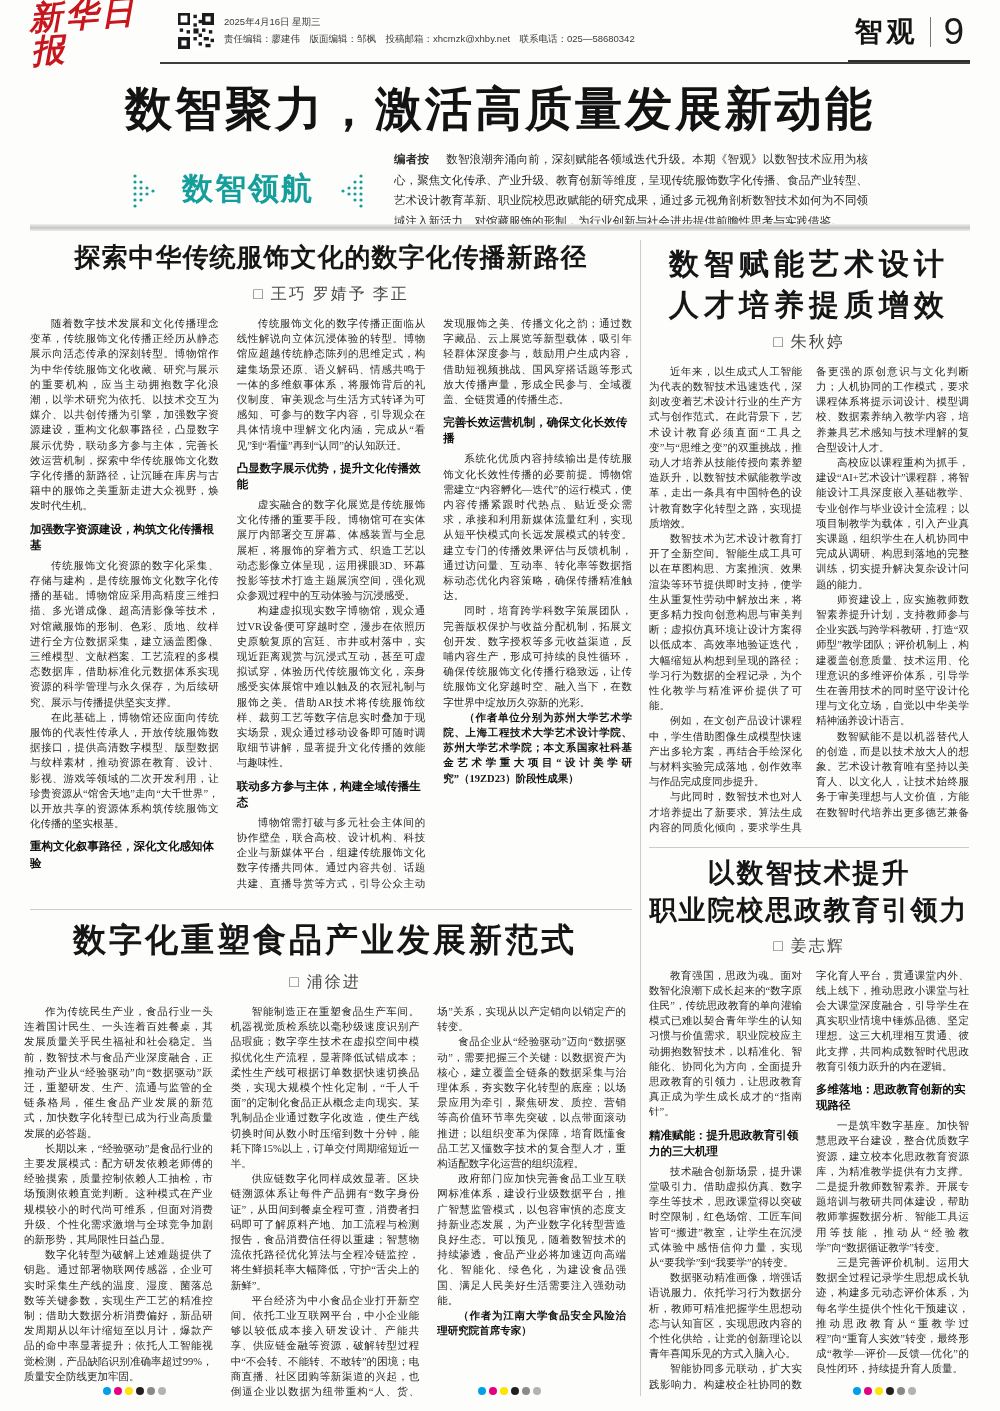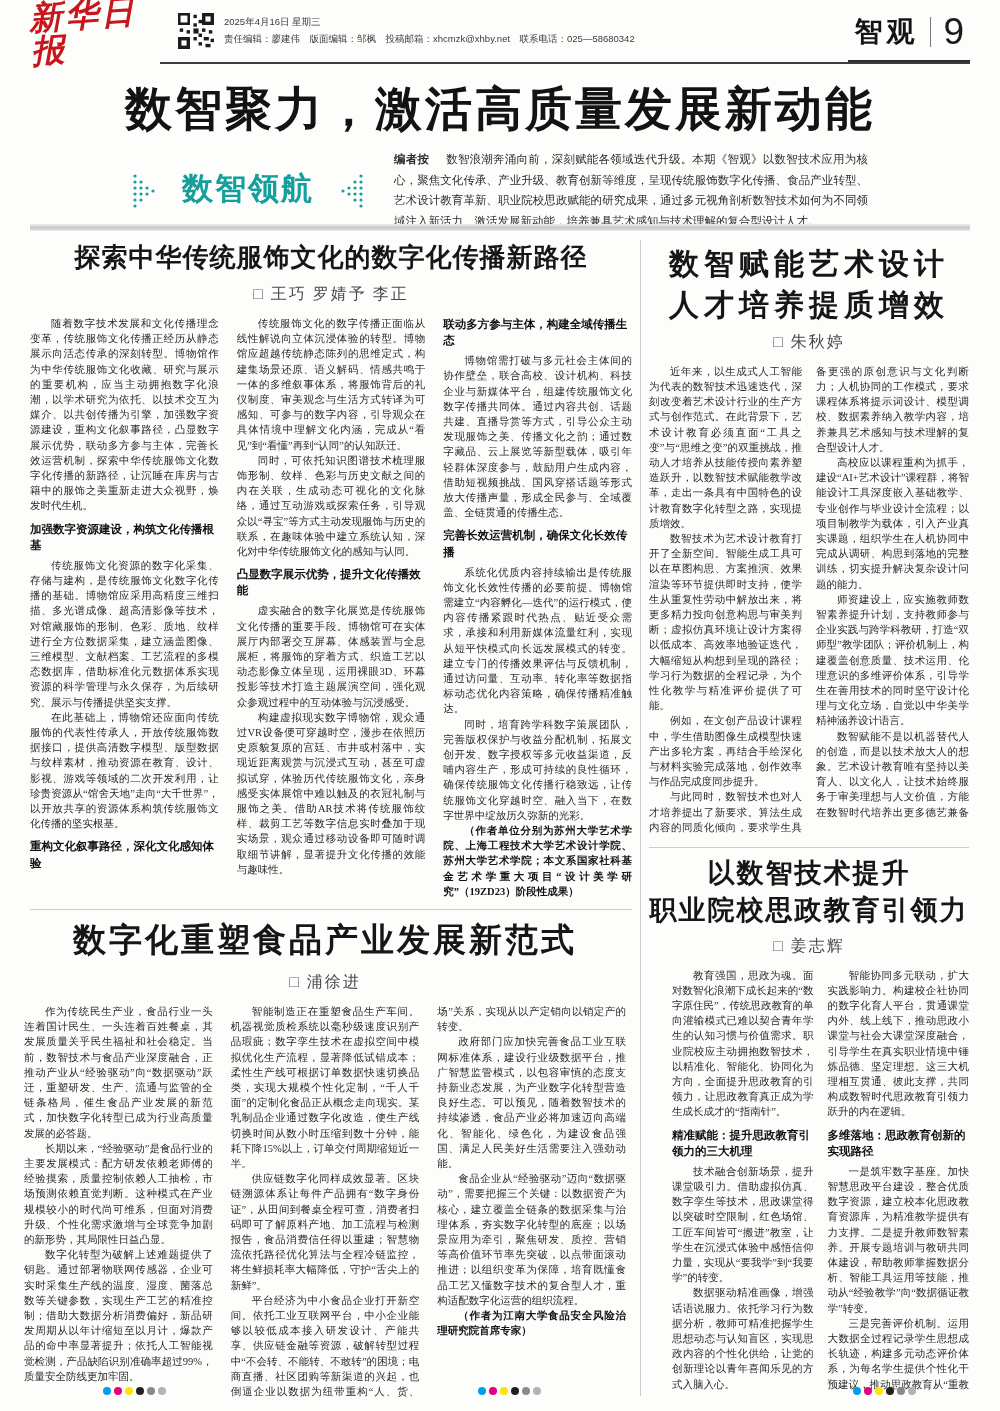--- a/index.html
+++ b/index.html
@@ -46,21 +46,21 @@
   .art4 h2 { font-size:27px; letter-spacing:2px; margin-bottom:6px; }
   .art2 h2 span, .art4 h2 span { display:block; }
   .byline { text-align:center; font-size:16px; color:#4a4a4a; letter-spacing:2px; margin-bottom:11px; }
   .bmark { color:#666; }
   .body { overflow:hidden; column-fill:auto; }
   .cols3 { column-count:3; column-gap:18px; }
   .cols2 { column-count:2; column-gap:14px; }
   .art1 .body { height:588px; }
   .art2 .body { height:478px; }
   .art3 .body { height:398px; }
-  .art4 .body { height:436px;margin-left:23px; }
+  .art4 .body { height:436px; }
   .body p { font-size:10.5px; line-height:15.2px; text-align:justify; text-indent:2em; color:#282828; }
   .body h3 { font-size:11.5px; line-height:1.4; font-weight:900; color:#101010; margin:7px 0 5px;
              font-family:"Liberation Sans",sans-serif; }
   .body p.note { font-weight:700; color:#141414; }
 
   
   .vdiv  { position:absolute; left:640px; top:240px; width:1px; height:1156px; background:#cccccc; }
   .hdiv1 { position:absolute; left:30px; top:909px; width:602px; height:1px; background:#cccccc; }
   .hdiv2 { position:absolute; left:649px; top:847px; width:320px; height:1px; background:#cccccc; }
 
@@ -151,39 +151,38 @@
           <circle cx="23" cy="8" r="1.6"></circle>
             <circle cx="23" cy="14" r="1.6"></circle>
             <circle cx="23" cy="20" r="1.6"></circle>
             <circle cx="23" cy="26" r="1.6"></circle>
             <circle cx="23" cy="32" r="1.6"></circle>
             <circle cx="23" cy="38" r="1.6"></circle>
         </g>
       </svg>
     </div>
     <p class="ednote">
-      <b class="ednote-label">编者按</b><span>数智浪潮奔涌向前，深刻赋能各领域迭代升级。本期《智观》以数智技术应用为核心，聚焦文化传承、产业升级、教育创新等维度，呈现传统服饰数字化传播、食品产业转型、艺术设计教育革新、职业院校思政赋能的研究成果，通过多元视角剖析数智技术如何为不同领域注入新活力、激活发展新动能，培养兼具艺术感知与技术理解的复合型设计人才。</span>
+      <b class="ednote-label">编者按</b><span>数智浪潮奔涌向前，深刻赋能各领域迭代升级。本期《智观》以数智技术应用为核心，聚焦文化传承、产业升级、教育创新等维度，呈现传统服饰数字化传播、食品产业转型、艺术设计教育革新、职业院校思政赋能的研究成果，通过多元视角剖析数智技术如何为不同领域注入新活力、对馆藏服饰的形制，为行业创新与社会进步提供前瞻性思考与实践借鉴。</span>
     </p>
   </div>
   <div class="gray-band"></div>
 
   <section class="article art1">
     <h2><span>探索中华传统服饰文化的数字化传播新路径</span></h2>
     <div class="byline">
       <span class="bmark">□</span>
       <span>王巧 罗婧予 李正</span>
     </div>
     <div class="body cols3">
         <p>随着数字技术发展和文化传播理念变革，传统服饰文化传播正经历从静态展示向活态传承的深刻转型。博物馆作为中华传统服饰文化收藏、研究与展示的重要机构，应当主动拥抱数字化浪潮，以学术研究为依托、以技术交互为媒介、以共创传播为引擎，加强数字资源建设，重构文化叙事路径，凸显数字展示优势，联动多方参与主体，完善长效运营机制，探索中华传统服饰文化数字化传播的新路径，让沉睡在库房与古籍中的服饰之美重新走进大众视野，焕发时代生机。</p>
         <h3>加强数字资源建设，构筑文化传播根基</h3>
         <p>传统服饰文化资源的数字化采集、存储与建构，是传统服饰文化数字化传播的基础。博物馆应采用高精度三维扫描、多光谱成像、超高清影像等技术，对馆藏服饰的形制、色彩、质地、纹样进行全方位数据采集，建立涵盖图像、三维模型、文献档案、工艺流程的多模态数据库，借助标准化元数据体系实现资源的科学管理与永久保存，为后续研究、展示与传播提供坚实支撑。</p>
         <p>在此基础上，博物馆还应面向传统服饰的代表性传承人，开放传统服饰数据接口，提供高清数字模型、版型数据与纹样素材，推动资源在教育、设计、影视、游戏等领域的二次开发利用，让珍贵资源从“馆舍天地”走向“大千世界”，以开放共享的资源体系构筑传统服饰文化传播的坚实根基。</p>
         <h3>重构文化叙事路径，深化文化感知体验</h3>
         <p>传统服饰文化的数字传播正面临从线性解说向立体沉浸体验的转型。博物馆应超越传统静态陈列的思维定式，构建集场景还原、语义解码、情感共鸣于一体的多维叙事体系，将服饰背后的礼仪制度、审美观念与生活方式转译为可感知、可参与的数字内容，引导观众在具体情境中理解文化内涵，完成从“看见”到“看懂”再到“认同”的认知跃迁。</p>
-        <p>同时，可依托知识图谱技术梳理服饰形制、纹样、色彩与历史文献之间的内在关联，生成动态可视化的文化脉络，通过互动游戏或探索任务，引导观众以“寻宝”等方式主动发现服饰与历史的联系，在趣味体验中建立系统认知，深化对中华传统服饰文化的感知与认同。</p>
         <h3>凸显数字展示优势，提升文化传播效能</h3>
         <p>虚实融合的数字化展览是传统服饰文化传播的重要手段。博物馆可在实体展厅内部署交互屏幕、体感装置与全息展柜，将服饰的穿着方式、织造工艺以动态影像立体呈现，运用裸眼3D、环幕投影等技术打造主题展演空间，强化观众参观过程中的互动体验与沉浸感受。</p>
         <p>构建虚拟现实数字博物馆，观众通过VR设备便可穿越时空，漫步在依照历史原貌复原的宫廷、市井或村落中，实现近距离观赏与沉浸式互动，甚至可虚拟试穿，体验历代传统服饰文化，亲身感受实体展馆中难以触及的衣冠礼制与服饰之美。借助AR技术将传统服饰纹样、裁剪工艺等数字信息实时叠加于现实场景，观众通过移动设备即可随时调取细节讲解，显著提升文化传播的效能与趣味性。</p>
         <h3>联动多方参与主体，构建全域传播生态</h3>
         <p>博物馆需打破与多元社会主体间的协作壁垒，联合高校、设计机构、科技企业与新媒体平台，组建传统服饰文化数字传播共同体。通过内容共创、话题共建、直播导赏等方式，引导公众主动发现服饰之美、传播文化之韵；通过数字藏品、云上展览等新型载体，吸引年轻群体深度参与，鼓励用户生成内容，借助短视频挑战、国风穿搭话题等形式放大传播声量，形成全民参与、全域覆盖、全链贯通的传播生态。</p>
         <h3>完善长效运营机制，确保文化长效传播</h3>
         <p>系统化优质内容持续输出是传统服饰文化长效性传播的必要前提。博物馆需建立“内容孵化—迭代”的运行模式，使内容传播紧跟时代热点、贴近受众需求，承接和利用新媒体流量红利，实现从短平快模式向长远发展模式的转变。建立专门的传播效果评估与反馈机制，通过访问量、互动率、转化率等数据指标动态优化内容策略，确保传播精准触达。</p>
         <p>同时，培育跨学科数字策展团队，完善版权保护与收益分配机制，拓展文创开发、数字授权等多元收益渠道，反哺内容生产，形成可持续的良性循环，确保传统服饰文化传播行稳致远，让传统服饰文化穿越时空、融入当下，在数字世界中绽放历久弥新的光彩。</p>
         <p class="note">（作者单位分别为苏州大学艺术学院、上海工程技术大学艺术设计学院、苏州大学艺术学院；本文系国家社科基金艺术学重大项目“设计美学研究”（19ZD23）阶段性成果）</p>
       </div>
@@ -215,22 +214,22 @@
       <span class="bmark">□</span>
       <span>浦徐进</span>
     </div>
     <div class="body cols3">
         <p>作为传统民生产业，食品行业一头连着国计民生、一头连着百姓餐桌，其发展质量关乎民生福祉和社会稳定。当前，数智技术与食品产业深度融合，正推动产业从“经验驱动”向“数据驱动”跃迁，重塑研发、生产、流通与监管的全链条格局，催生食品产业发展的新范式，加快数字化转型已成为行业高质量发展的必答题。</p>
         <p>长期以来，“经验驱动”是食品行业的主要发展模式：配方研发依赖老师傅的经验摸索，质量控制依赖人工抽检，市场预测依赖直觉判断。这种模式在产业规模较小的时代尚可维系，但面对消费升级、个性化需求激增与全球竞争加剧的新形势，其局限性日益凸显。</p>
         <p>数字化转型为破解上述难题提供了钥匙。通过部署物联网传感器，企业可实时采集生产线的温度、湿度、菌落总数等关键参数，实现生产工艺的精准控制；借助大数据分析消费偏好，新品研发周期从以年计缩短至以月计，爆款产品的命中率显著提升；依托人工智能视觉检测，产品缺陷识别准确率超过99%，质量安全防线更加牢固。</p>
         <p>智能制造正在重塑食品生产车间。机器视觉质检系统以毫秒级速度识别产品瑕疵；数字孪生技术在虚拟空间中模拟优化生产流程，显著降低试错成本；柔性生产线可根据订单数据快速切换品类，实现大规模个性化定制，“千人千面”的定制化食品正从概念走向现实。某乳制品企业通过数字化改造，使生产线切换时间从数小时压缩到数十分钟，能耗下降15%以上，订单交付周期缩短近一半。</p>
         <p>供应链数字化同样成效显著。区块链溯源体系让每件产品拥有“数字身份证”，从田间到餐桌全程可查，消费者扫码即可了解原料产地、加工流程与检测报告，食品消费信任得以重建；智慧物流依托路径优化算法与全程冷链监控，将生鲜损耗率大幅降低，守护“舌尖上的新鲜”。</p>
         <p>平台经济为中小食品企业打开新空间。依托工业互联网平台，中小企业能够以较低成本接入研发设计、产能共享、供应链金融等资源，破解转型过程中“不会转、不能转、不敢转”的困境；电商直播、社区团购等新渠道的兴起，也倒逼企业以数据为纽带重构“人、货、场”关系，实现从以产定销向以销定产的转变。</p>
+        <p>食品企业从“经验驱动”迈向“数据驱动”，需要把握三个关键：以数据资产为核心，建立覆盖全链条的数据采集与治理体系，夯实数字化转型的底座；以场景应用为牵引，聚焦研发、质控、营销等高价值环节率先突破，以点带面滚动推进；以组织变革为保障，培育既懂食品工艺又懂数字技术的复合型人才，重构适配数字化运营的组织流程。</p>
         <p>政府部门应加快完善食品工业互联网标准体系，建设行业级数据平台，推广智慧监管模式，以包容审慎的态度支持新业态发展，为产业数字化转型营造良好生态。可以预见，随着数智技术的持续渗透，食品产业必将加速迈向高端化、智能化、绿色化，为建设食品强国、满足人民美好生活需要注入强劲动能。</p>
-        <p>食品企业从“经验驱动”迈向“数据驱动”，需要把握三个关键：以数据资产为核心，建立覆盖全链条的数据采集与治理体系，夯实数字化转型的底座；以场景应用为牵引，聚焦研发、质控、营销等高价值环节率先突破，以点带面滚动推进；以组织变革为保障，培育既懂食品工艺又懂数字技术的复合型人才，重构适配数字化运营的组织流程。</p>
         <p class="note">（作者为江南大学食品安全风险治理研究院首席专家）</p>
       </div>
   </section>
 
   <section class="article art4">
     <h2>
       <span>以数智技术提升</span>
       <span>职业院校思政教育引领力</span>
     </h2>
     <div class="byline">

